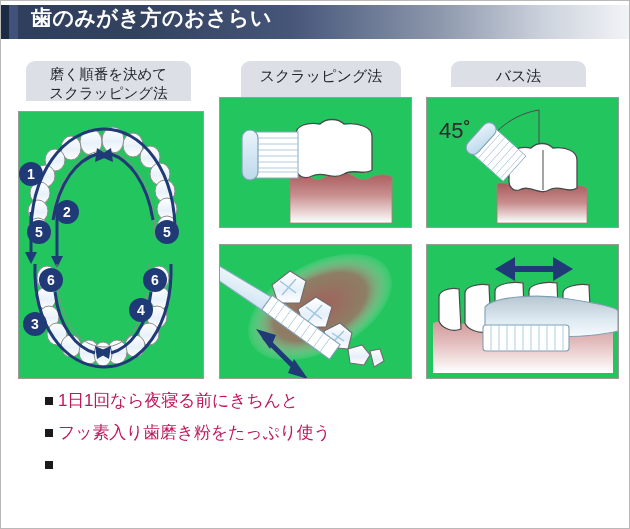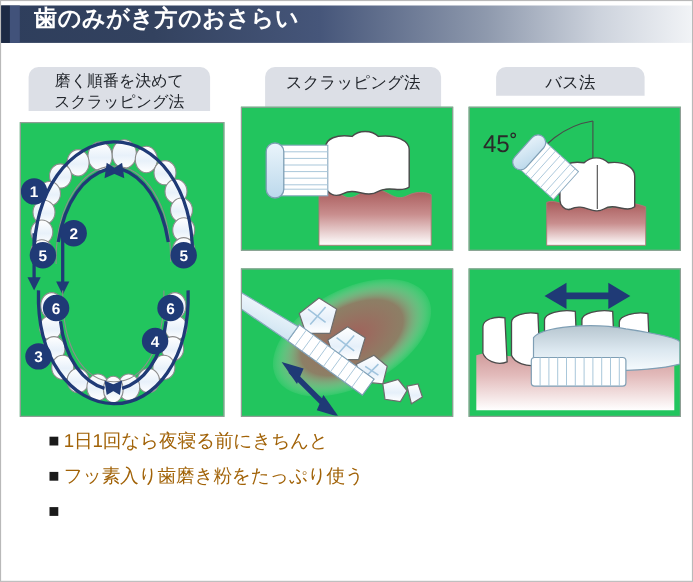--- a/index.html
+++ b/index.html
@@ -63,21 +63,21 @@
     overflow:hidden;
   }
 
   
   .bullets{
     position:absolute;left:44px;top:390px;width:575px;
   }
   .bullet{
     display:flex;align-items:flex-start;
     font-size:17px;line-height:20px;
-    color:#a16207;
+    color:#be185d;
     margin-bottom:12px;
     white-space:nowrap;
   }
   .bullet .mark{
     width:8px;height:8px;background:#1a1a1a;
     margin-top:6px;margin-right:5px;flex:0 0 auto;
   }
   .bullet .btext{letter-spacing:-.2px;}
 
   svg{display:block;}

